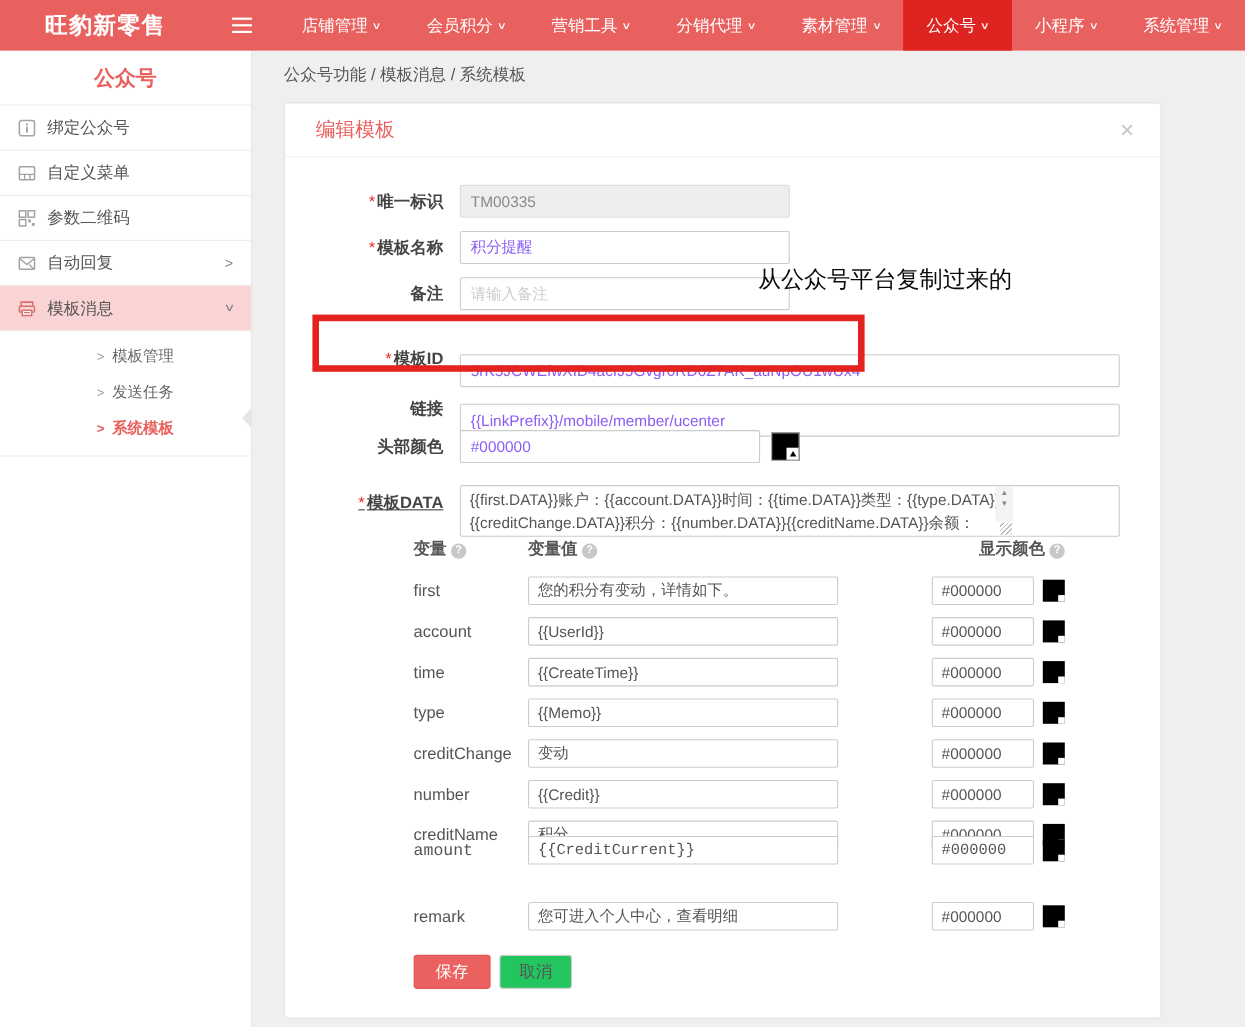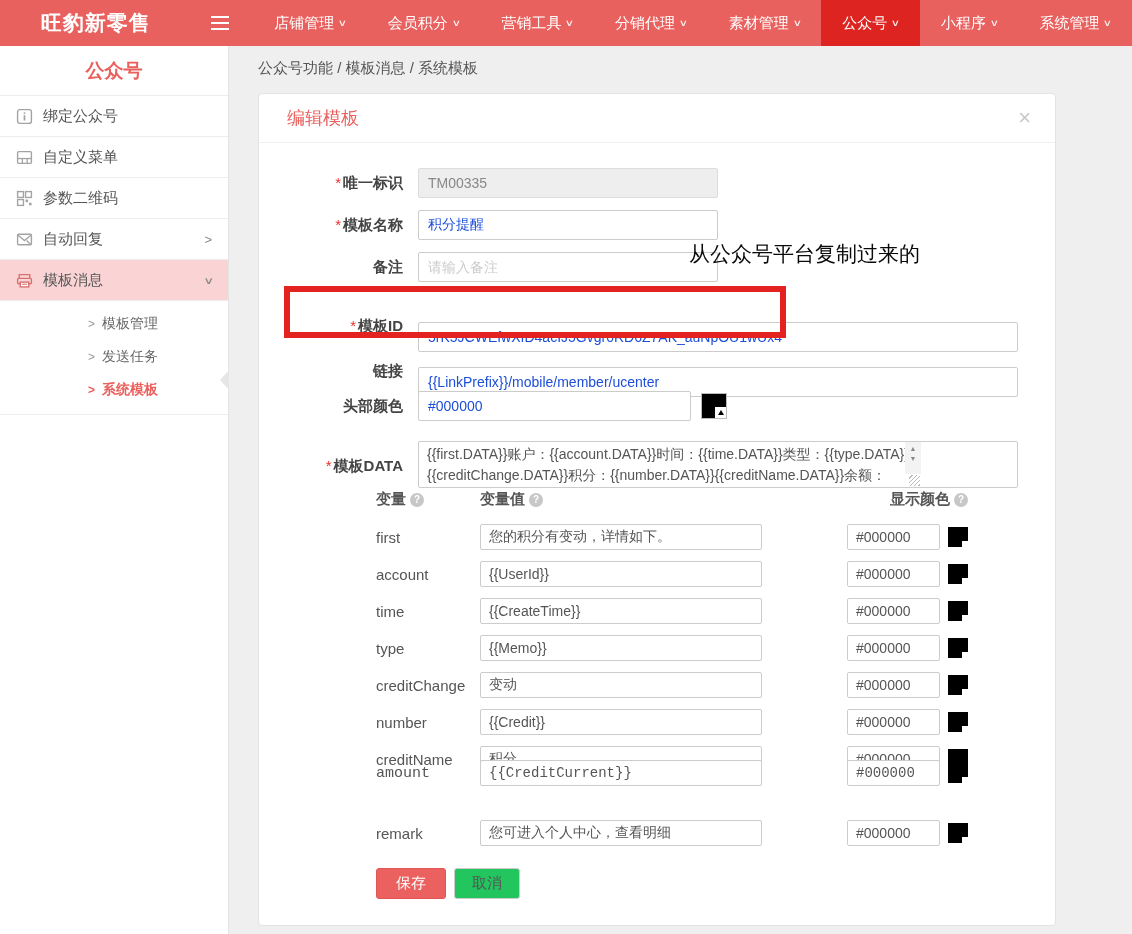--- a/index.html
+++ b/index.html
@@ -51,21 +51,21 @@
   .modal-title { margin-left:28px; color:#e9605d; font-size:18px; }
   .modal-close { margin-left:auto; margin-right:24px; color:#c8c8c8; font-size:22px;
     line-height:1; cursor:pointer; }
 
   .form-row { position:absolute; left:0; display:flex; align-items:center;padding-left:42px; }
   .form-label { width:102px; text-align:right; font-size:15px; font-weight:700; color:#444;
     white-space:nowrap; }
   .req { color:#e9302d; margin-right:2px; font-weight:400; }
   .ctl { margin-left:15px; }
   input.tb { height:30px; border:1px solid #ccc; border-radius:2px; padding:0 9px;
-    font-size:14px; color:#1d4ed8; font-family:inherit; outline:none; background:#fff; }
+    font-size:14px; color:#8b5cf6; font-family:inherit; outline:none; background:#fff; }
   input.tb::placeholder { color:#ccc; }
   input.tb:disabled { background:#eee; border-color:#ddd; color:#888; }
   .w300 { width:300px; } .w600 { width:600px;margin-top:22px; } .w273 { width:273px; }
 
   .annotation { position:absolute; left:430px; top:146px; width:330px;
     font-family:"Liberation Serif","DejaVu Serif",serif; font-size:21px; color:#0a0a0a; }
 
   .hl-box { position:absolute; left:25px; top:192px; width:502px; height:52px;
     border:6px solid #e42320; z-index:20; pointer-events:none; }
 
@@ -267,21 +267,21 @@
 
   <div class="form-row" style="top:297px;">
     <div class="form-label"><span>头部颜色</span></div>
     <input class="tb w273 ctl" value="#000000" style="">
     <div class="swatch-lg">
         <div class="corner"></div>
       </div>
   </div>
 
   <div class="form-row" style="top:347px; align-items:flex-start;">
-    <div class="form-label" style="margin-top:16px;"><span class="req">*</span><span>模板DATA</span></div>
+    <div class="form-label" style="margin-top:7px;text-decoration:underline;"><span class="req">*</span><span>模板DATA</span></div>
     <div class="ta-wrap">
       <textarea class="ta" style="">{{first.DATA}}账户：{{account.DATA}}时间：{{time.DATA}}类型：{{type.DATA}}
 {{creditChange.DATA}}积分：{{number.DATA}}{{creditName.DATA}}余额：</textarea>
       <div class="ta-scroll">
           <span>▲</span>
           <span>▼</span>
         </div>
       <div class="ta-grip"></div>
     </div>
   </div>

